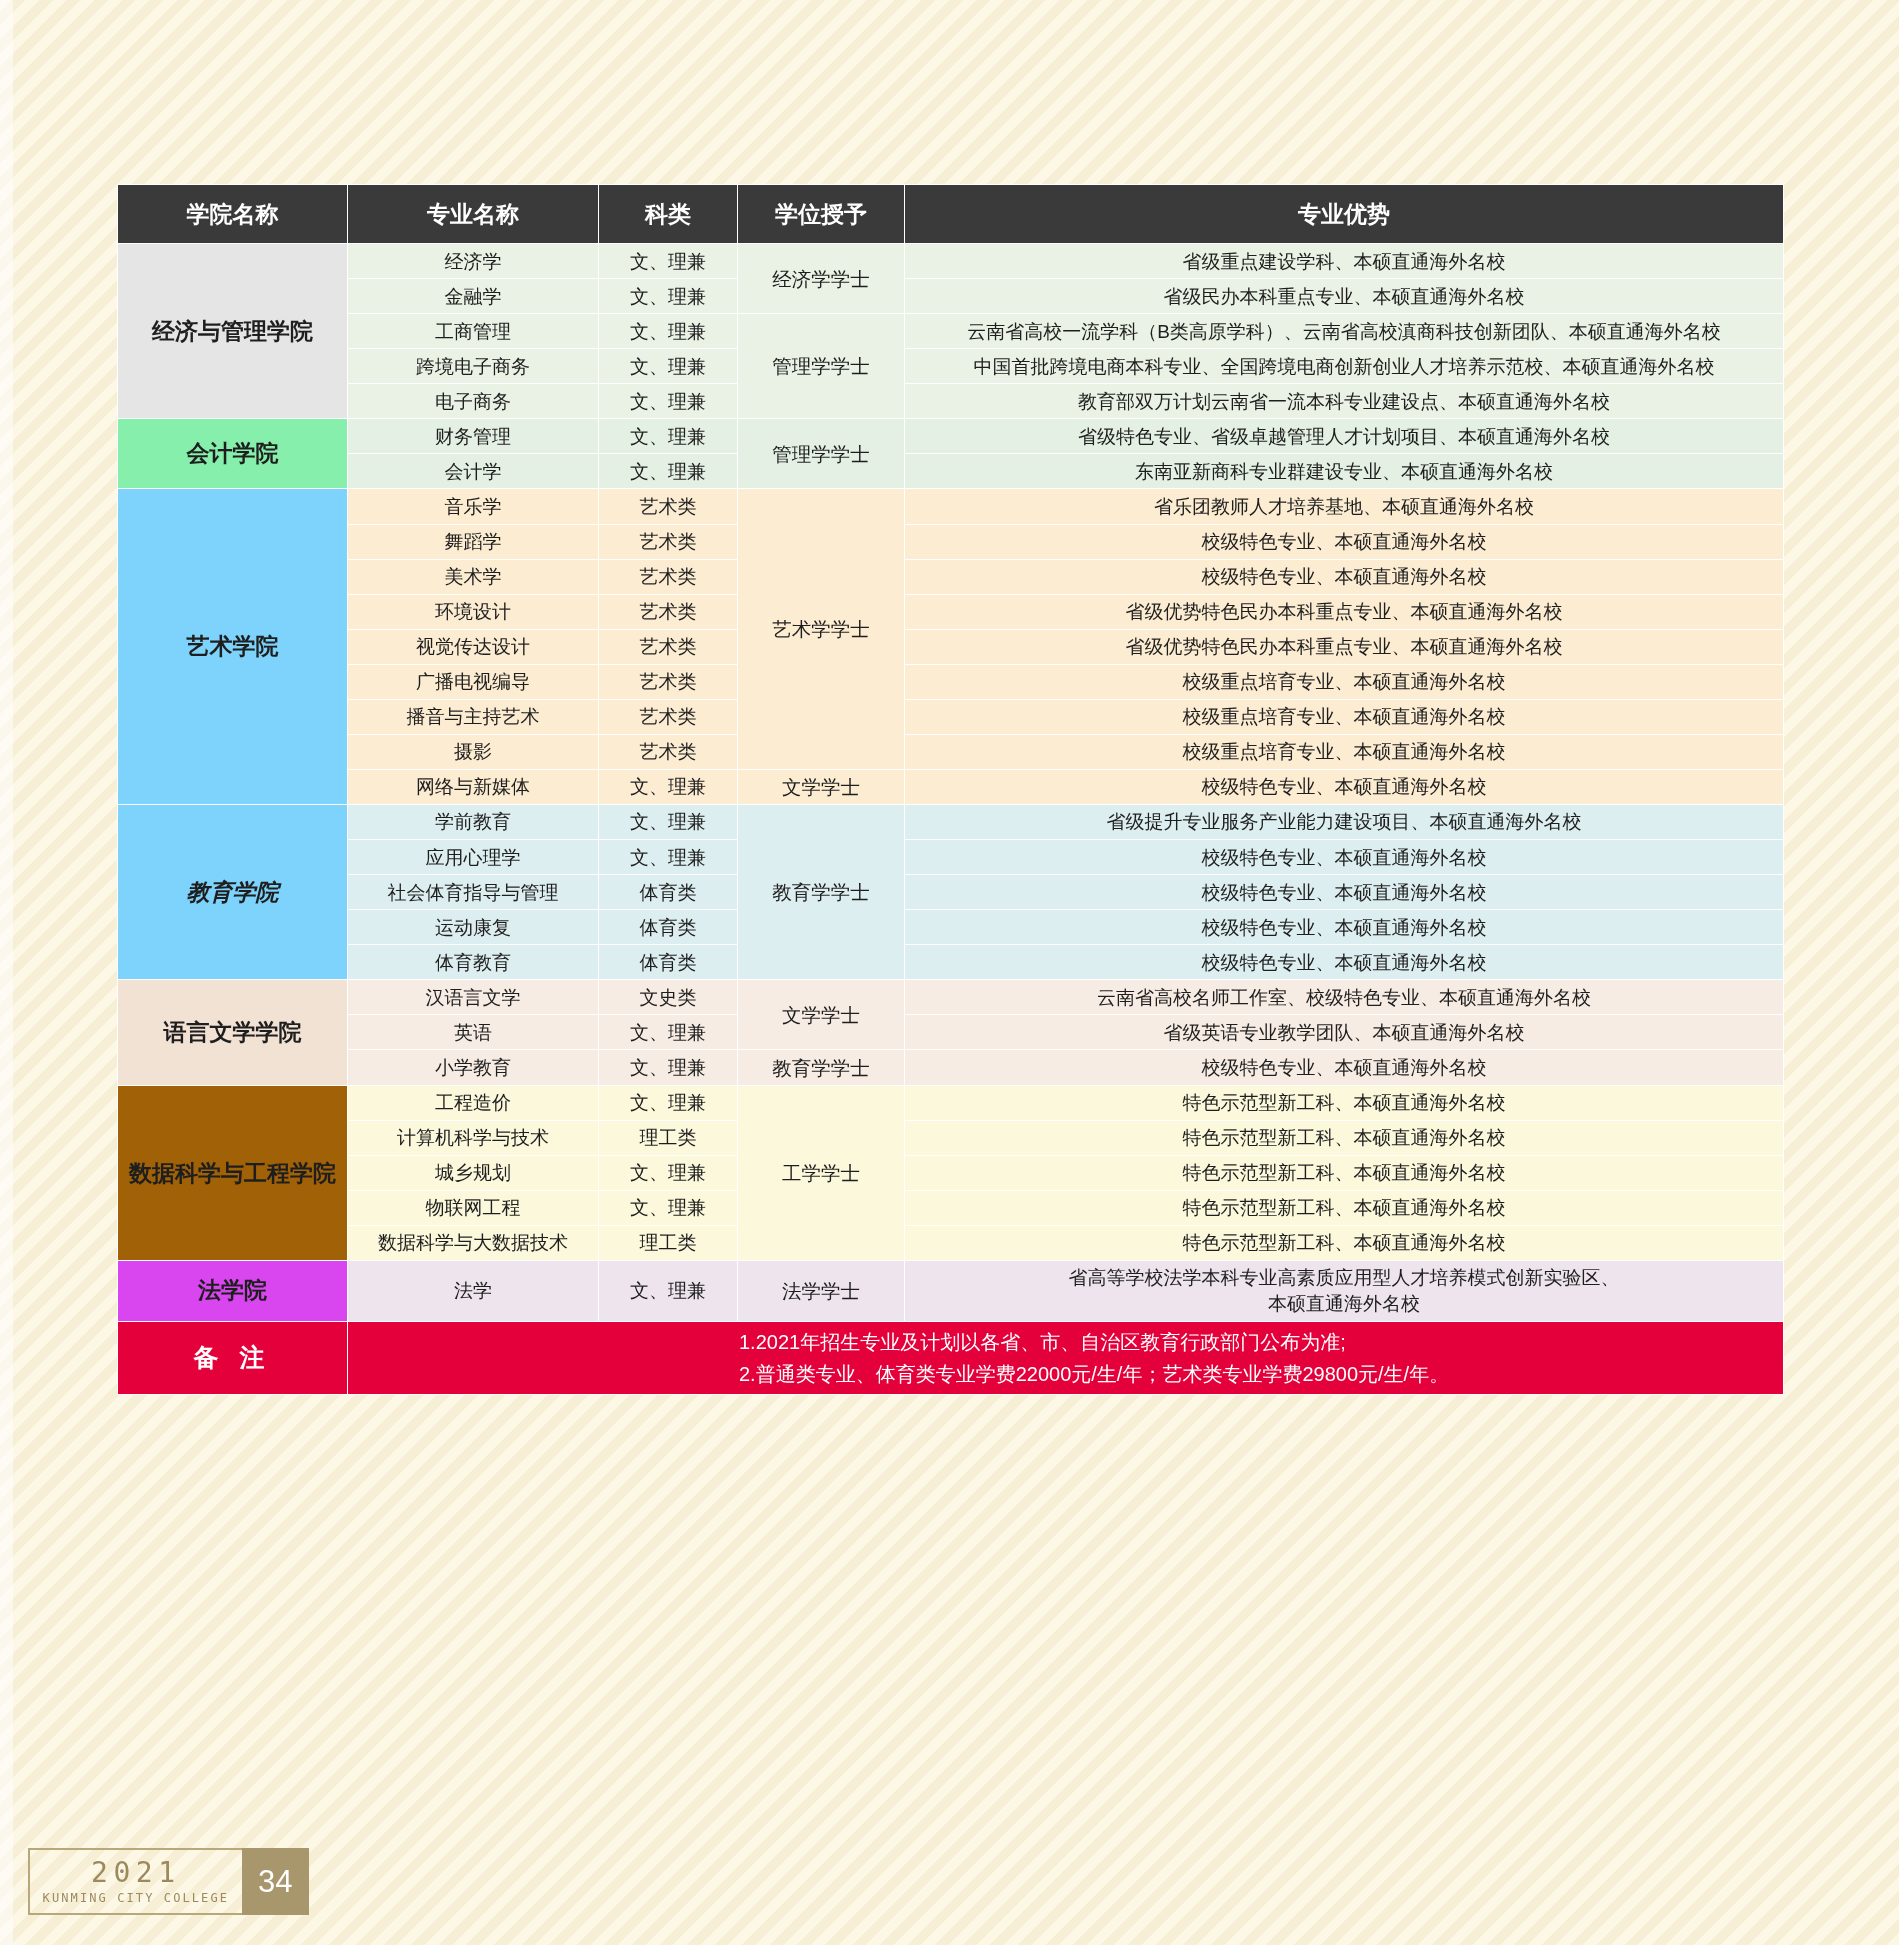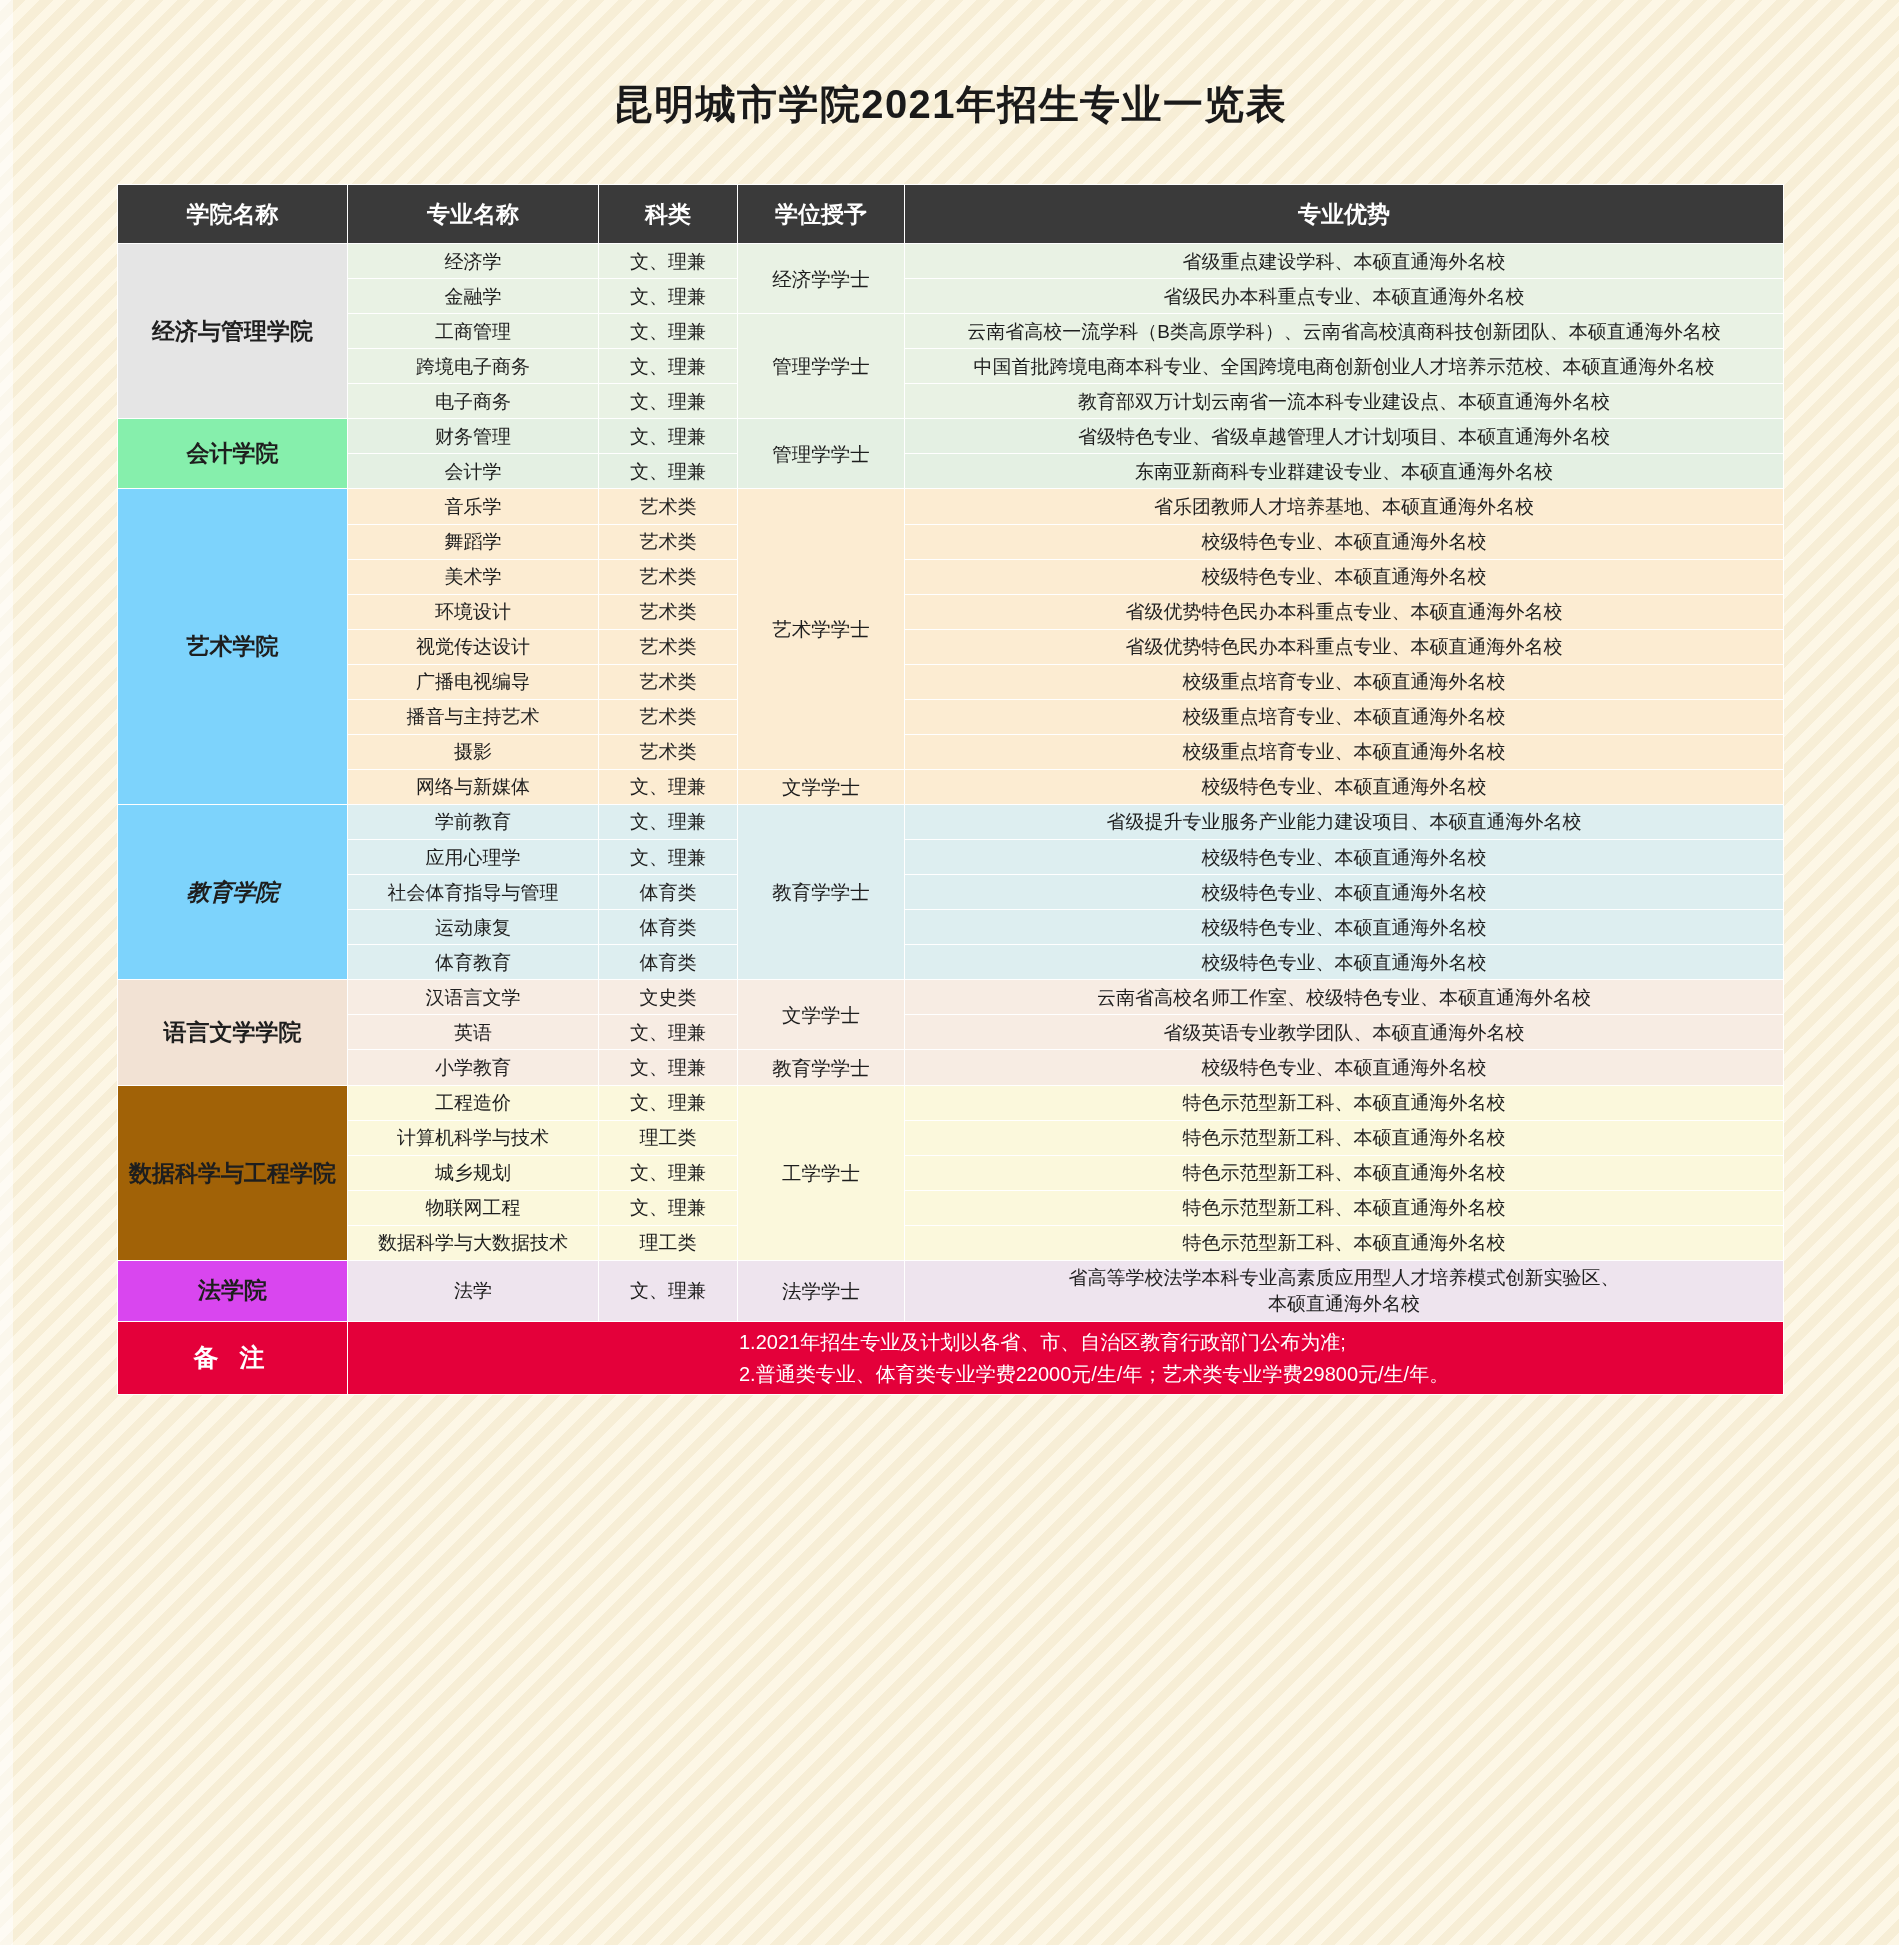--- a/index.html
+++ b/index.html
@@ -159,21 +159,20 @@
     background: #ffffff;
     opacity: 0.55;
   }
 </style>
 </head>
 <body>
 
 <div class="page">
   <div class="edge-left"></div>
 
-  <div class="title">昆明城市学院2021年招生专业一览表</div>
 
   <table class="main">
     <colgroup>
       <col class="col-college">
         <col class="col-major">
         <col class="col-cat">
         <col class="col-degree">
         <col class="col-adv">
     </colgroup>
     <thead>
@@ -356,14 +355,21 @@
         <tr class="note">
           <td class="note-label">备 注</td>
           <td class="note-body" colspan="4">
             <span class="note-line">1.2021年招生专业及计划以各省、市、自治区教育行政部门公布为准;</span>
             <span class="note-line">2.普通类专业、体育类专业学费22000元/生/年；艺术类专业学费29800元/生/年。</span>
           </td>
         </tr>
       </tbody>
   </table>
 
+  <div class="footer">
+    <div class="footer-brand">
+      <div class="footer-year">2021</div>
+      <div class="footer-name">KUNMING CITY COLLEGE</div>
+    </div>
+    <div class="footer-page">34</div>
+  </div>
 </div>
 
 
 </body></html>

